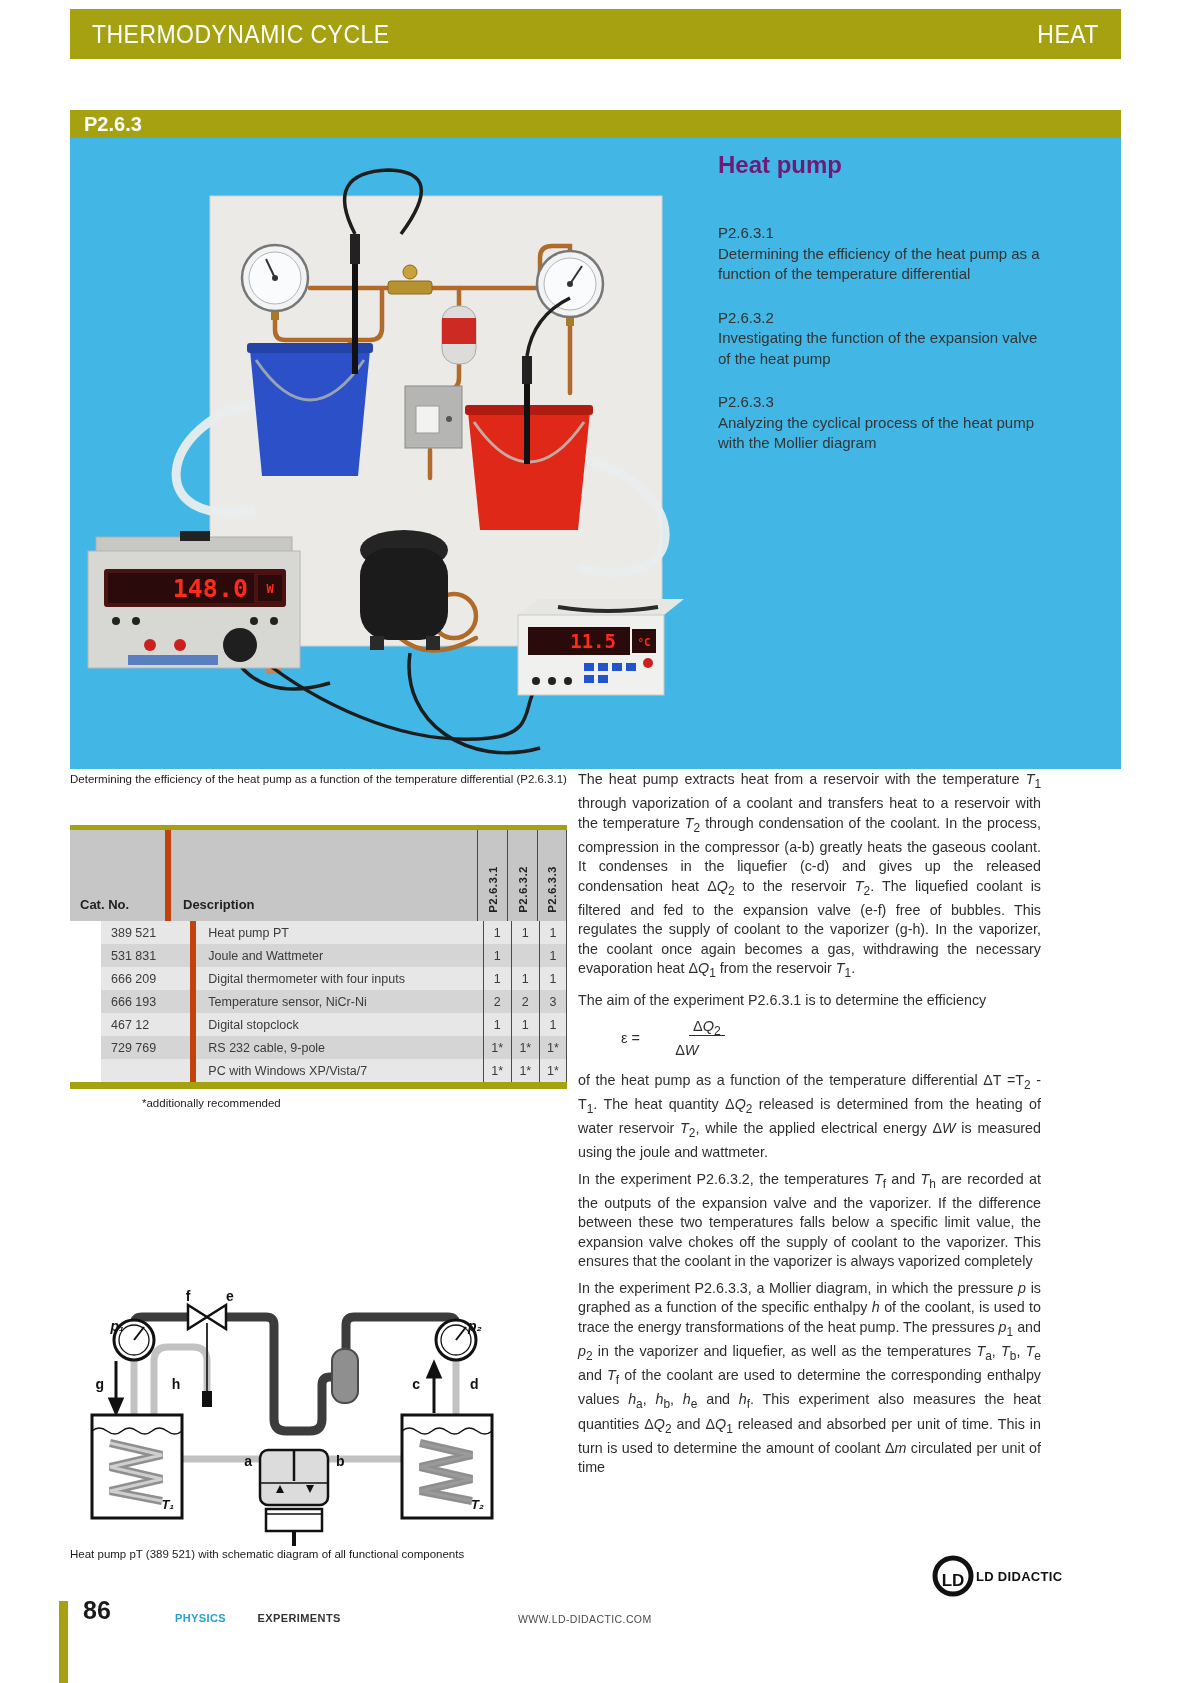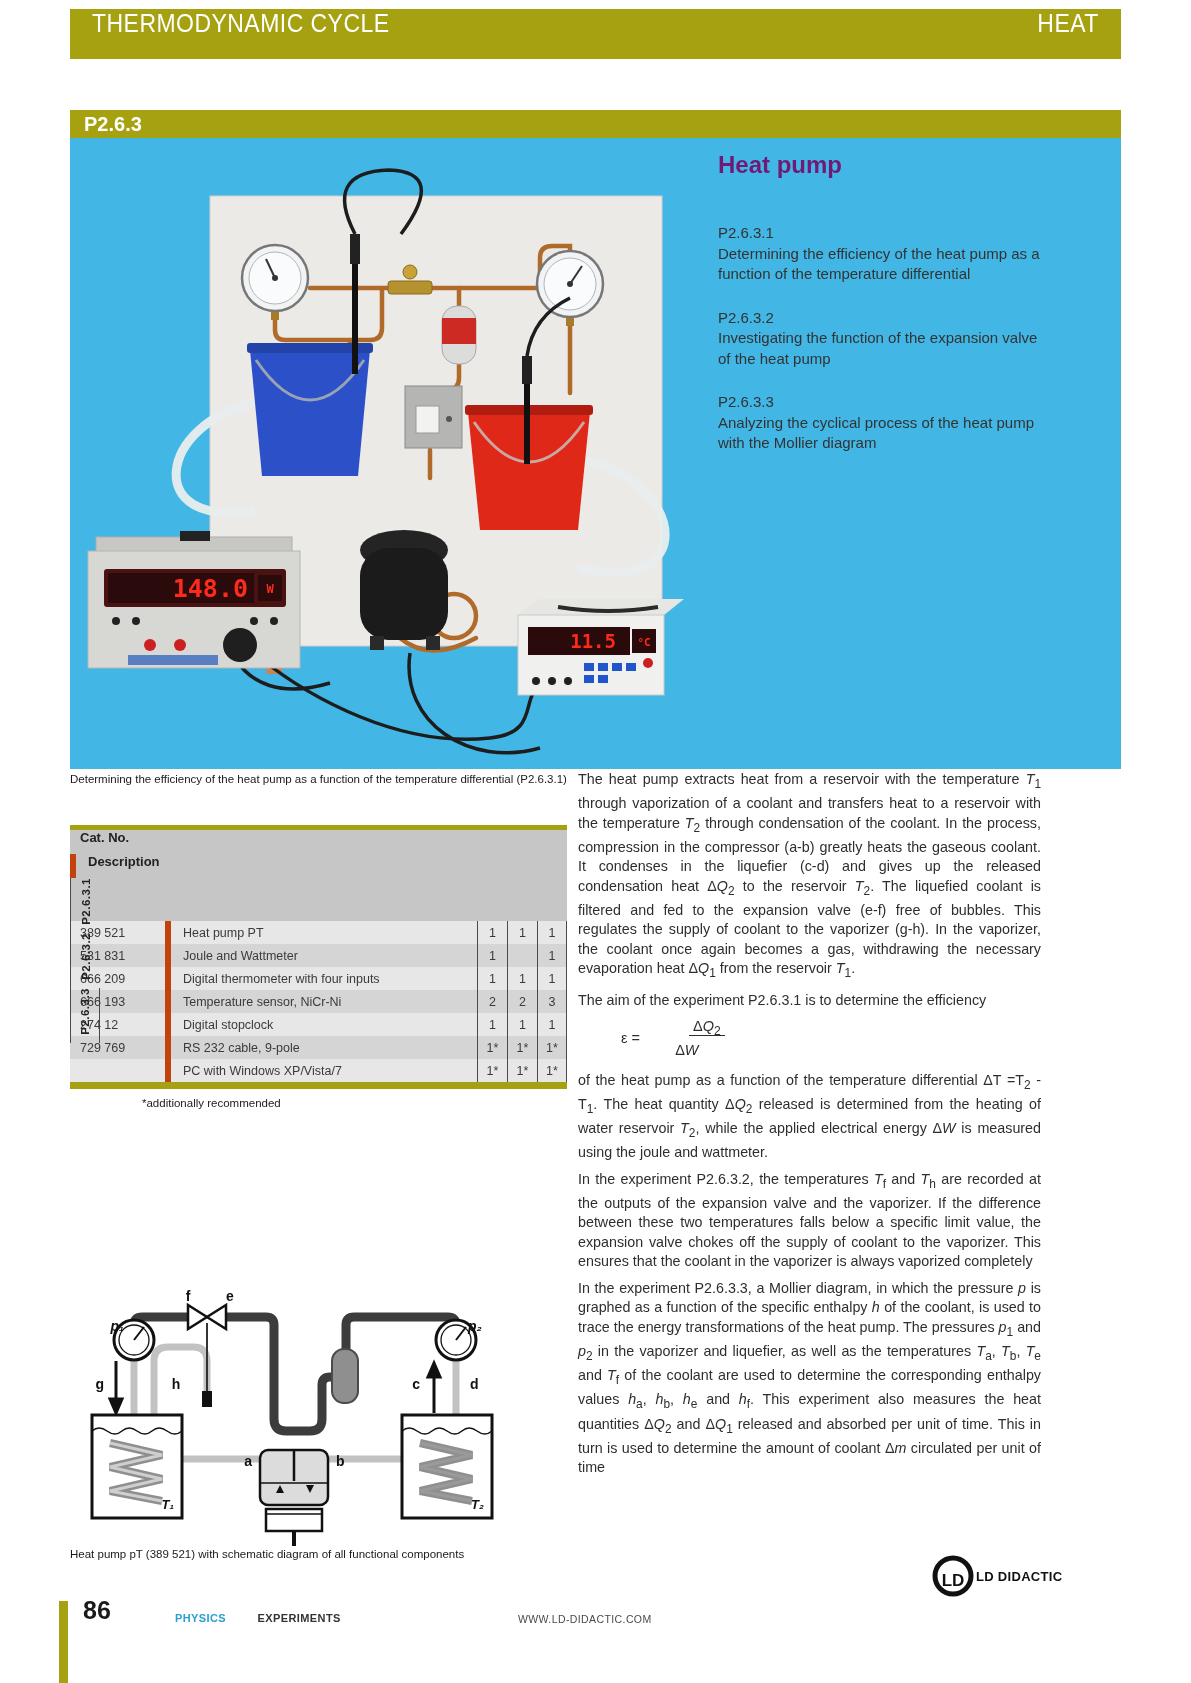--- a/index.html
+++ b/index.html
@@ -1,42 +1,42 @@
 <!DOCTYPE html>
 <html><head>
 <meta charset="utf-8">
 <style>
   html,body{margin:0;padding:0;background:#9a9a9a;}
   .page{position:relative;width:1191px;height:1683px;background:#ffffff;
         font-family:"Liberation Sans",sans-serif;overflow:hidden;margin:0 auto;}
   
   .banner{position:absolute;left:70px;top:9px;width:1051px;height:50px;background:#a5a111;
-          display:flex;align-items:flex-start;justify-content:space-between;color:#fff;}
+          display:flex;align-items:center;justify-content:space-between;color:#fff;}
   .banner .bl{font-size:25px;letter-spacing:.5px;margin-left:22px;transform:scaleX(.92);transform-origin:left center;}
   .banner .br{font-size:25px;letter-spacing:.5px;margin-right:22px;transform:scaleX(.92);transform-origin:right center;}
   
   .secbar{position:absolute;left:70px;top:110px;width:1051px;height:28px;background:#a5a111;
           color:#fff;font-size:20px;font-weight:bold;line-height:28px;padding-left:14px;box-sizing:border-box;}
   
   .hero{position:absolute;left:70px;top:138px;width:1051px;height:631px;background:#42b7e6;}
   .hero svg{position:absolute;left:0;top:0;}
   .hero-text{position:absolute;left:648px;top:13px;width:330px;color:#26282a;}
   .hero-title{font-size:24px;font-weight:bold;color:#701a75;margin:0 0 44px 0;}
   .exp-item{margin-bottom:23px;font-size:15px;line-height:20.5px;color:#333;}
   .exp-code{margin:0;}
   .exp-desc{margin:0;}
   .caption{position:absolute;left:70px;font-size:11.5px;color:#1a1a1a;}
   .cap1{top:773px;}
   .cap2{top:1548px;}
   
   .eqtable{position:absolute;left:70px;top:825px;width:497px;font-size:12.5px;color:#3b3b3b;}
   .t-olive{height:5px;background:#a5a111;}
   .t-olive.bot{height:7px;}
-  .t-head{display:flex;height:91px;background:#c6c6c6;flex-direction:column;}
-  .t-row{display:flex;height:23px;}
+  .t-head{display:flex;height:91px;background:#c6c6c6;}
+  .t-row{display:flex;height:23px;margin-left:31px;}
   .t-row.odd{background:#e7e7e7;}
   .t-row.even{background:#d5d5d5;}
   .c-cat{width:95px;box-sizing:border-box;padding-left:10px;display:flex;align-items:center;}
   .c-desc{width:312px;box-sizing:border-box;padding-left:12px;border-left:6px solid #c2410c;display:flex;align-items:center;}
   .c-qty{width:30px;box-sizing:border-box;border-left:1px solid #4a4a4a;display:flex;align-items:center;justify-content:center;}
   .c-qty.last{border-right:1px solid #4a4a4a;}
   .t-head .c-cat,.t-head .c-desc{align-items:flex-end;padding-bottom:9px;font-weight:bold;font-size:13px;color:#222;}
   .t-head .c-qty{align-items:flex-end;justify-content:center;padding-bottom:8px;}
   .t-head .c-qty span{writing-mode:vertical-rl;transform:rotate(180deg);font-weight:bold;font-size:11.5px;color:#222;letter-spacing:.5px;}
   .t-foot{margin-top:8px;padding-left:72px;font-size:11.5px;color:#222;}
@@ -261,21 +261,21 @@
       <div class="c-qty last">1</div>
     </div>
     <div class="t-row even">
       <div class="c-cat">666 193</div>
       <div class="c-desc">Temperature sensor, NiCr-Ni</div>
       <div class="c-qty">2</div>
       <div class="c-qty">2</div>
       <div class="c-qty last">3</div>
     </div>
     <div class="t-row odd">
-      <div class="c-cat">274 12</div>
+      <div class="c-cat">467 12</div>
       <div class="c-desc">Digital stopclock</div>
       <div class="c-qty">1</div>
       <div class="c-qty">1</div>
       <div class="c-qty last">1</div>
     </div>
     <div class="t-row even">
       <div class="c-cat">729 769</div>
       <div class="c-desc">RS 232 cable, 9-pole</div>
       <div class="c-qty">1*</div>
       <div class="c-qty">1*</div>

